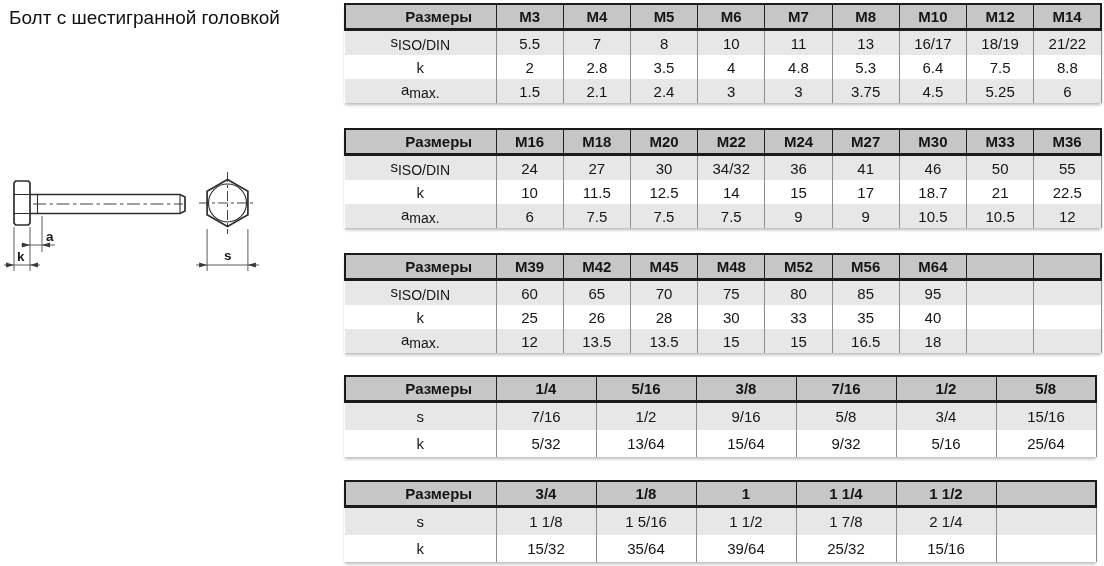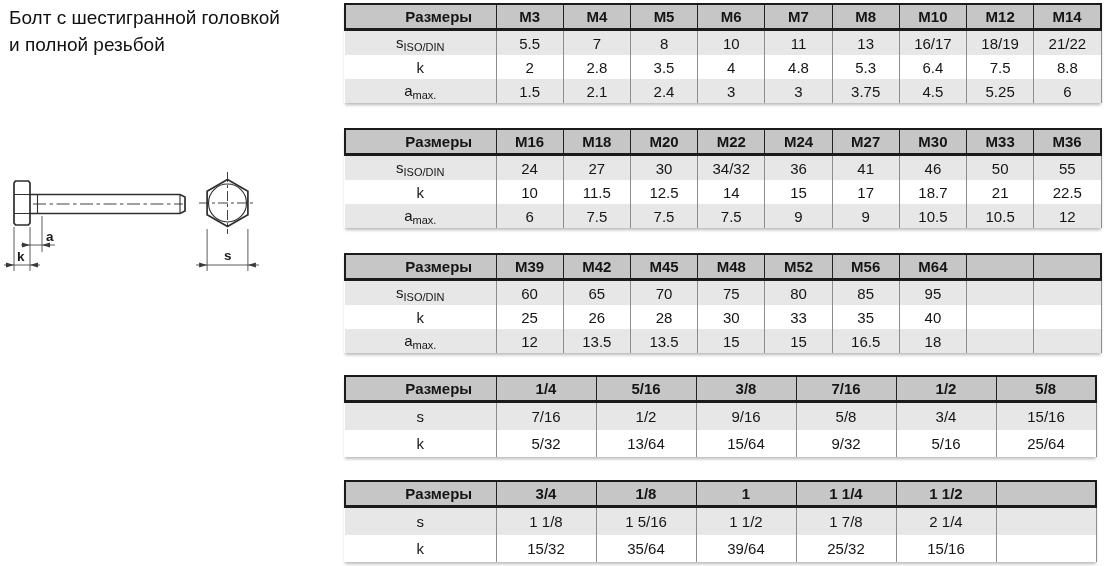--- a/index.html
+++ b/index.html
@@ -35,30 +35,29 @@
   .size-table thead th:last-child{border-right:2px solid #1b1b1b;}
   .size-table tbody td{
     text-align:center;padding:0;border-left:1px solid #8d8d8d;
   }
   .metric tbody td{height:24px;}
   .imperial tbody td{height:27px;}
   .size-table tbody td:first-child{border-left:none;}
   .size-table tbody td:last-child{border-right:1px solid #8d8d8d;}
   .size-table tbody tr:nth-child(odd){background:#e7e7e7;}
   .size-table tbody tr:nth-child(even){background:#ffffff;}
-  .size-table sub{font-size:11px;vertical-align:-3px;}
+  .size-table sub{font-size:14px;vertical-align:-3px;}
 </style>
 </head>
 <body>
 
 <div class="page">
 
   <div class="title-block">
     <div class="title-desc">Болт с шестигранной головкой</div>
-    <div class="title-desc">и полной резьбой</div>
   </div>
 
   <svg class="drawing" width="280" height="127" viewBox="0 163 280 127">
 
     <g stroke="#2e2e2e" fill="none" stroke-width="1.7">
       <path d="M15.5,181 L28.5,181 L30,183 L30,223 L28.5,225 L15.5,225 L14,223 L14,183 Z"></path>
       <path d="M14,194.5 L30,194.5 M14,213.5 L30,213.5" stroke-width="1.1"></path>
 
       <path d="M30,194.5 L180,194.5 L185,197 L185,211 L180,213.5 L30,213.5"></path>
       <path d="M180,194.5 L180,213.5" stroke-width="1.1"></path>

